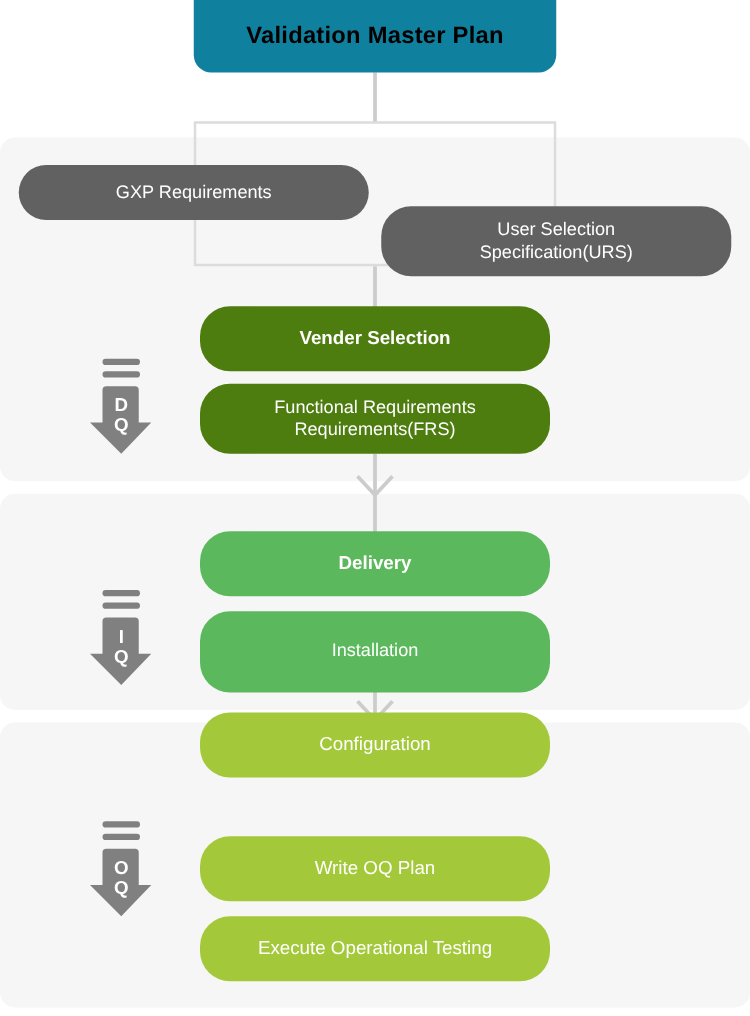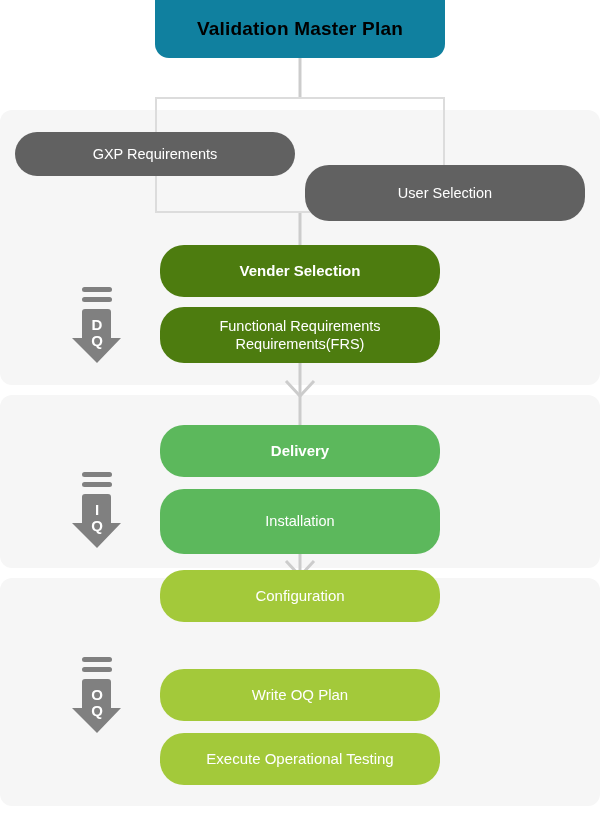--- a/index.html
+++ b/index.html
@@ -163,20 +163,21 @@
   <div class="title-box" id="title-box">
     <span>Validation Master Plan</span>
   </div>
 
   <div class="node gray" id="node-gxp">
     <span class="label">GXP Requirements</span>
   </div>
   <div class="node gray" id="node-urs">
     <span class="label">
       <span>User Selection</span><br>
+      <span>Specification(URS)</span>
     </span>
   </div>
 
   <div class="phase-badge" id="badge-dq">
     <svg width="62" height="82" viewBox="0 0 62 82" xmlns="http://www.w3.org/2000/svg">
       <rect x="16" y="2" width="30" height="5" rx="2.5" fill="#808080"></rect>
       <rect x="16" y="12" width="30" height="5" rx="2.5" fill="#808080"></rect>
       <path d="M20 24 h22 a3 3 0 0 1 3 3 v26 h10 L31 78 L6 53 h10 V27 a3 3 0 0 1 3 -3 z" fill="#808080"></path>
     </svg>
     <div class="badge-letters">

